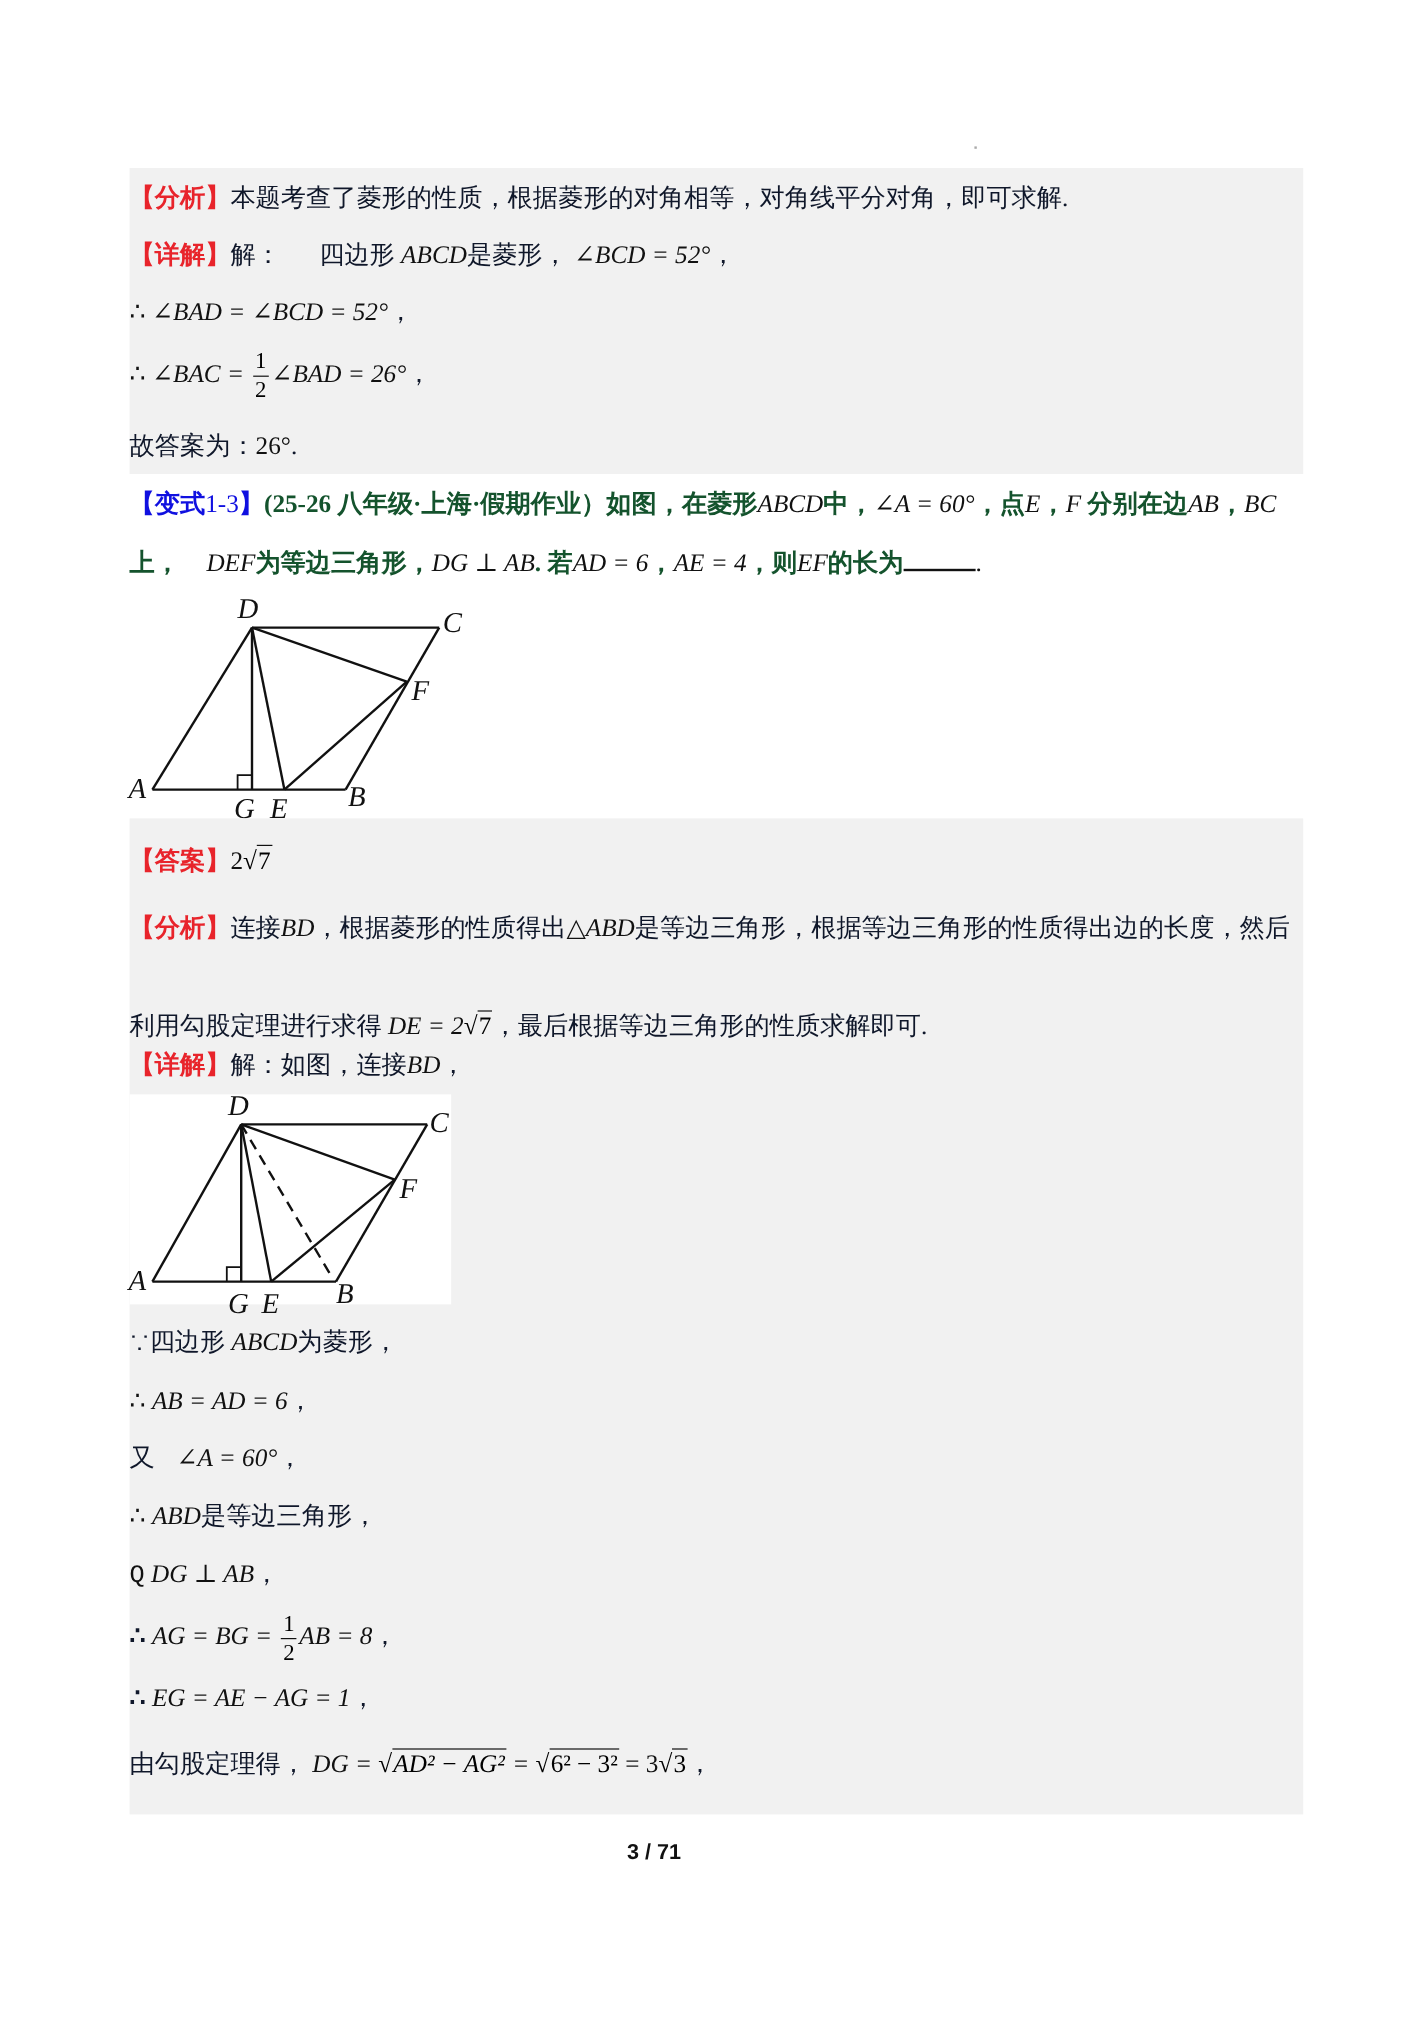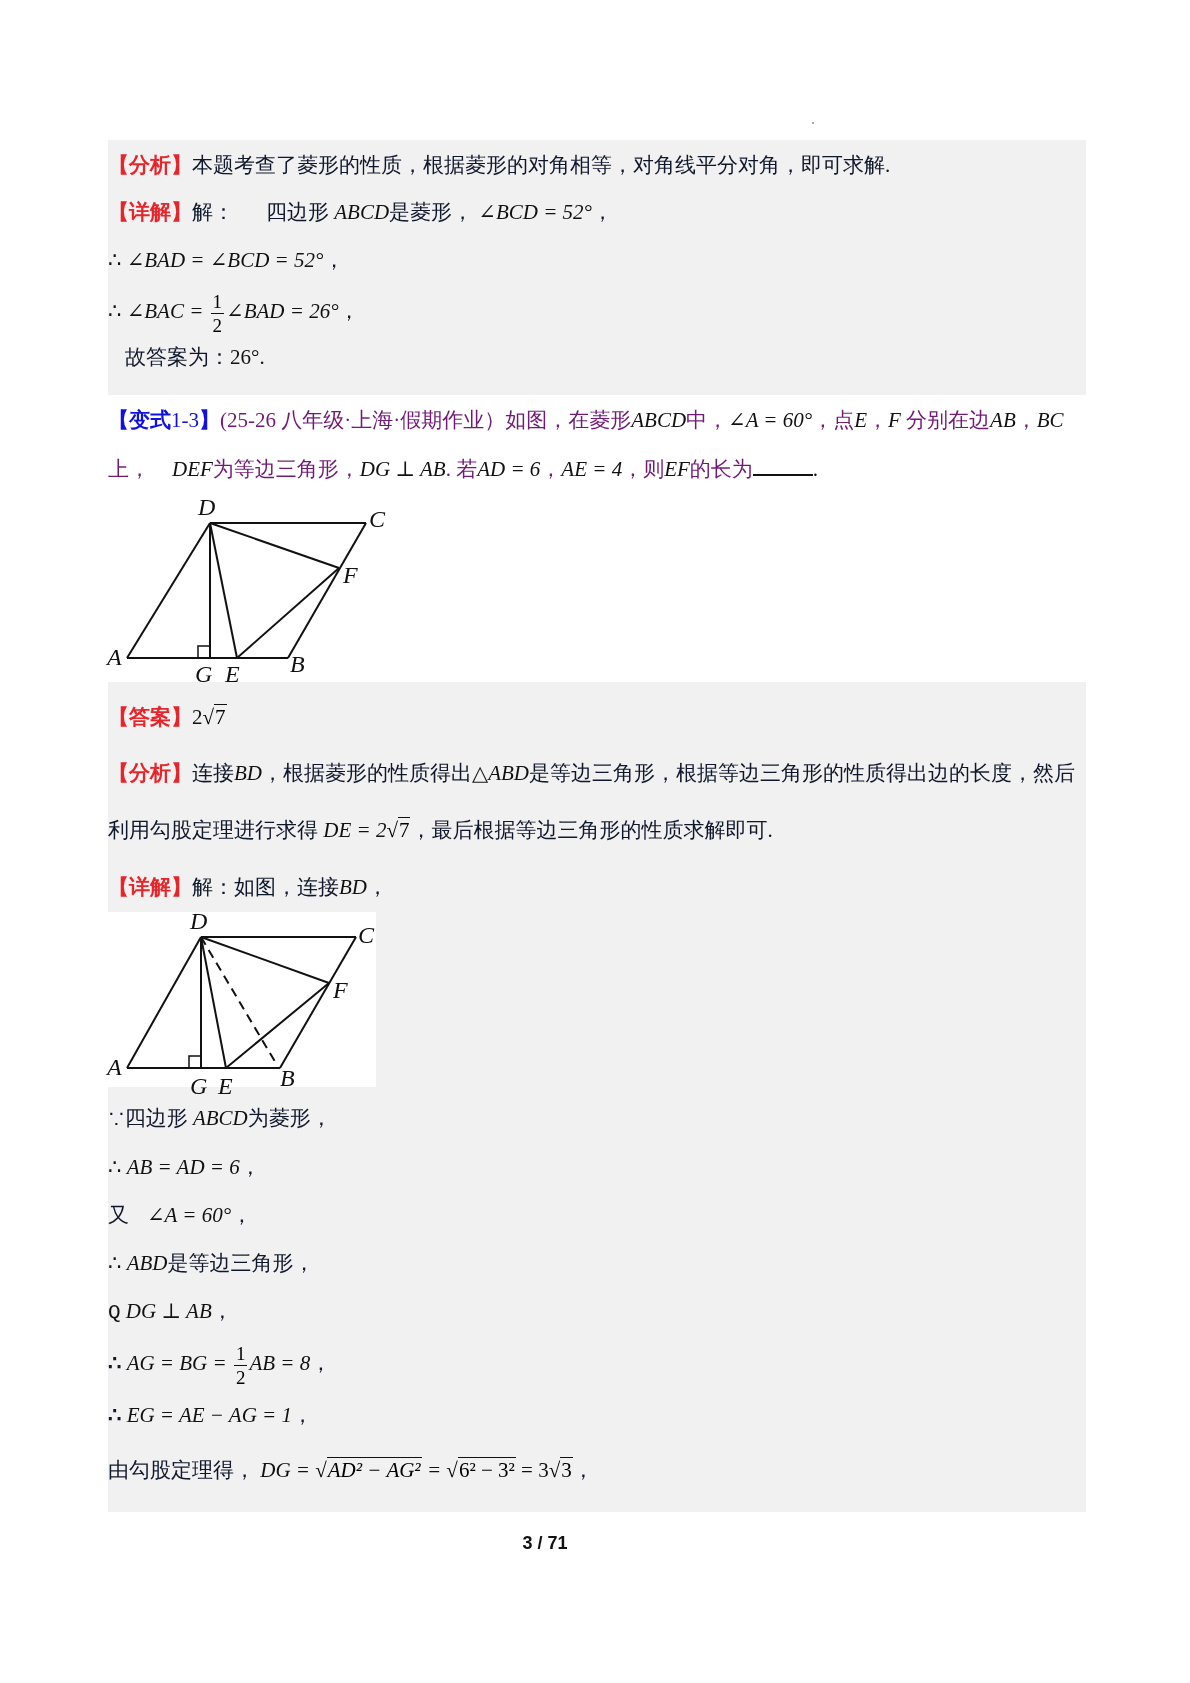--- a/index.html
+++ b/index.html
@@ -4,21 +4,21 @@
 <style>
   html, body { margin: 0; padding: 0; background: #ffffff; }
   body { width: 1190px; height: 1683px; position: relative; overflow: hidden;
          font-family: "Liberation Serif", "DejaVu Serif", serif; color: #000; }
   .dot-mark { position: absolute; left: 812px; top: 122px; width: 2px; height: 2px; background: #aaa; }
   .gray-block { position: absolute; left: 108px; width: 978px; background: #f1f1f1; }
   .line { position: absolute; left: 108px; font-size: 21px; line-height: 30px; white-space: nowrap; }
   .red { color: #0f172a; }
   .black { color: #111; }
   .blue { color: #1010e0; font-weight: bold; }
-  .gray-text { color: #701a75; }
+  .gray-text { color: #14532d; font-weight: bold; }
   .bracket-red { color: #e8242b; font-weight: bold; }
   .math { font-family: "Liberation Serif", "DejaVu Serif", serif; font-style: italic; color: #111; margin-top: 12px; }
   .frac { display: inline-block; vertical-align: middle; text-align: center; font-style: normal; margin: 0 2px; line-height: 1; }
   .frac .num { display: block; border-bottom: 1px solid #111; padding: 0 2px 2px; font-size: 19px; }
   .frac .den { display: block; padding-top: 2px; font-size: 19px; }
   .sqrt { display: inline-block; font-style: normal; }
   .sqrt .rad { border-top: 1.5px solid #111; padding: 0 1px; font-style: inherit; }
   .sqrt .rad.it { font-style: italic; }
   .blank { display: inline-block; width: 60px; border-bottom: 2px solid #111; height: 22px; vertical-align: baseline; }
   .figure { position: absolute; }
@@ -48,21 +48,21 @@
   <span class="black">∴</span>
   <span class="math">∠BAD = ∠BCD = 52°</span><span class="red">，</span>
 </div>
 
 <div class="line" style="top:286px;line-height:50px;">
   <span class="black">∴</span>
   <span class="math">∠BAC =</span>
   <span class="frac"><span class="num">1</span><span class="den">2</span></span><span class="math">∠BAD = 26°</span><span class="red">，</span>
 </div>
 
-<div class="line" style="top:342px;padding-left:17px;">
+<div class="line" style="top:356px;">
   <span class="red">故答案为：</span><span class="black">26°</span><span class="red">.</span>
 </div>
 
 <div class="line" style="top:405px;">
   <span class="blue">【</span><span class="blue">变式</span><span class="blue" style="font-weight:normal;">1-3</span><span class="blue">】</span><span class="gray-text">(25-26 八年级·上海·假期作业）</span><span class="gray-text">如图，在菱形</span><span class="math">ABCD</span><span class="gray-text">中，</span><span class="math">∠A = 60°</span><span class="gray-text">，点</span><span class="math">E</span><span class="gray-text">，</span><span class="math">F</span>
   <span class="gray-text">分别在边</span><span class="math">AB</span><span class="gray-text">，</span><span class="math">BC</span>
 </div>
 
 <div class="line" style="top:452px;">
   <span class="gray-text">上，</span><span style="display:inline-block;width:22px;"></span><span class="math">DEF</span><span class="gray-text">为等边三角形，</span><span class="math">DG ⊥ AB</span><span class="gray-text">. 若</span><span class="math">AD = 6</span><span class="gray-text">，</span><span class="math">AE = 4</span><span class="gray-text">，则</span><span class="math">EF</span><span class="gray-text">的长为</span><span class="blank"></span><span class="black">.</span>
@@ -96,21 +96,21 @@
 <div class="gray-block" style="top:682px;height:830px;"></div>
 
 <div class="line" style="top:702px;text-align:right;">
   <span class="bracket-red">【答案】</span><span class="black">2</span><span class="sqrt">√<span class="rad">7</span></span>
 </div>
 
 <div class="line" style="top:758px;">
   <span class="bracket-red">【分析】</span><span class="red">连接</span><span class="math">BD</span><span class="red">，根据菱形的性质得出</span><span class="math">△ABD</span><span class="red">是等边三角形，根据等边三角形的性质得出边的长度，然后</span>
 </div>
 
-<div class="line" style="top:815px;">
+<div class="line" style="top:840px;">
   <span class="red">利用勾股定理进行求得</span>
   <span class="math">DE = 2</span><span class="sqrt">√<span class="rad">7</span></span><span class="red">，最后根据等边三角形的性质求解即可.</span>
 </div>
 
 <div class="line" style="top:872px;">
   <span class="bracket-red">【详解】</span><span class="red">解：如图，连接</span><span class="math">BD</span><span class="red">，</span>
 </div>
 
 <div style="position:absolute;left:108px;top:912px;width:268px;height:175px;background:#ffffff;"></div>
 <svg class="figure" style="left:105px;top:905px;" width="290" height="190" viewBox="0 0 290 190">

